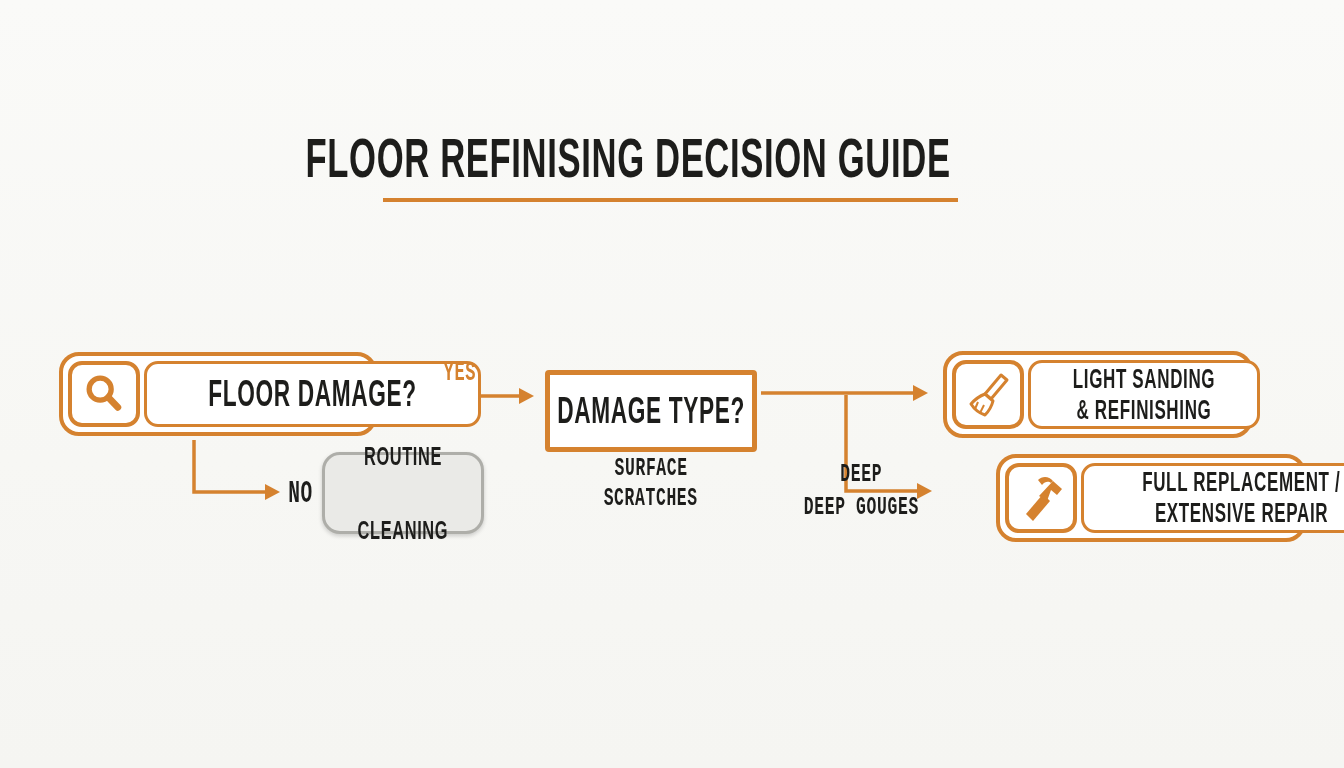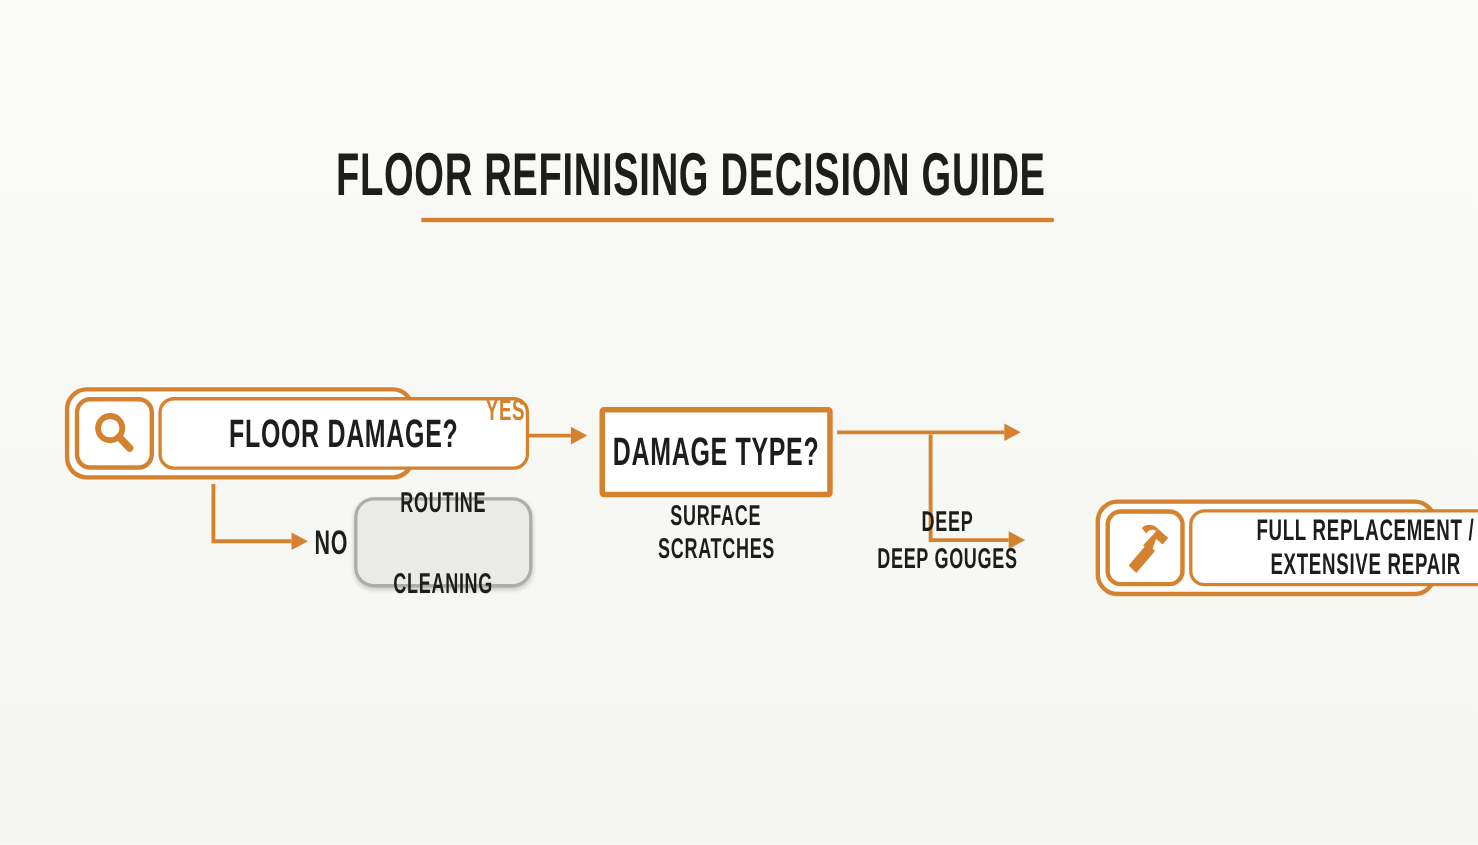--- a/index.html
+++ b/index.html
@@ -45,21 +45,21 @@
   }
 
   .gray-box {
     position:absolute; background:#eaeae7; border:3px solid #aeaea9; border-radius:18px;
     box-shadow:0 2px 4px rgba(0,0,0,0.18);
     display:flex; flex-direction:column; align-items:center; justify-content:center;
     color:var(--ink); font-weight:700; font-size:26px; line-height:30px;gap:44px;
   }
 
   .edge-label { position:absolute; text-align:center; font-weight:700; color:var(--ink);
-    display:flex; flex-direction:column; align-items:center; }
+    display:flex; flex-direction:column; align-items:center;font-family:Liberation Mono, monospace; }
   .edge-label.orange { color:var(--accent); }
 
   .arrows { position:absolute; left:0; top:0; width:1344px; height:768px; pointer-events:none; }
 </style>
 </head>
 <body>
 
 <div class="canvas">
 
   <div class="title-wrap">
@@ -114,20 +114,38 @@
   <div class="edge-label" style="left:786px; top:458px; width:150px; font-size:26px; line-height:33px;">
     <span class="cond">DEEP</span>
     <span class="cond">DEEP GOUGES</span>
   </div>
 
   <div class="edge-label" style="left:566px; top:453px; width:170px; font-size:26px; line-height:30px;">
     <span class="cond">SURFACE</span>
     <span class="cond">SCRATCHES</span>
   </div>
 
+  <div class="pill" style="left:943px; top:351px; width:310px; height:87px;">
+    <div class="icon-cell">
+      <svg width="48" height="48" viewBox="0 0 48 48">
+        <g stroke="#D5822F" stroke-width="3" fill="#fff" stroke-linejoin="round">
+          <path d="M37 4 L43 9 L27 28 L21 23 Z"></path>
+          <path d="M21 23 L29 30 Q27 38 21 44 Q12 41 7 33 Q13 26 21 23 Z"></path>
+        </g>
+        <g stroke="#D5822F" stroke-width="2" fill="none">
+          <path d="M14 31 L11 38"></path>
+          <path d="M20 34 L16 42"></path>
+        </g>
+      </svg>
+    </div>
+    <div class="text-cell two">
+      <span class="cond">LIGHT SANDING</span>
+      <span class="cond">&amp; REFINISHING</span>
+    </div>
+  </div>
 
   <div class="pill" style="left:996px; top:454px; width:310px; height:88px;">
     <div class="icon-cell">
       <svg width="48" height="48" viewBox="0 0 48 48">
         <g fill="#D5822F">
           <path d="M9 40 L16 47 L33 27 L26 20 Z"></path>
           <path d="M22 22 L36 7 L45 15 L40 21 L34 16 L30 27 Z"></path>
           <path d="M36 7 C32 2 25 2 21 6 L25 11 C28 7 32 7 34 9 Z"></path>
         </g>
       </svg>

